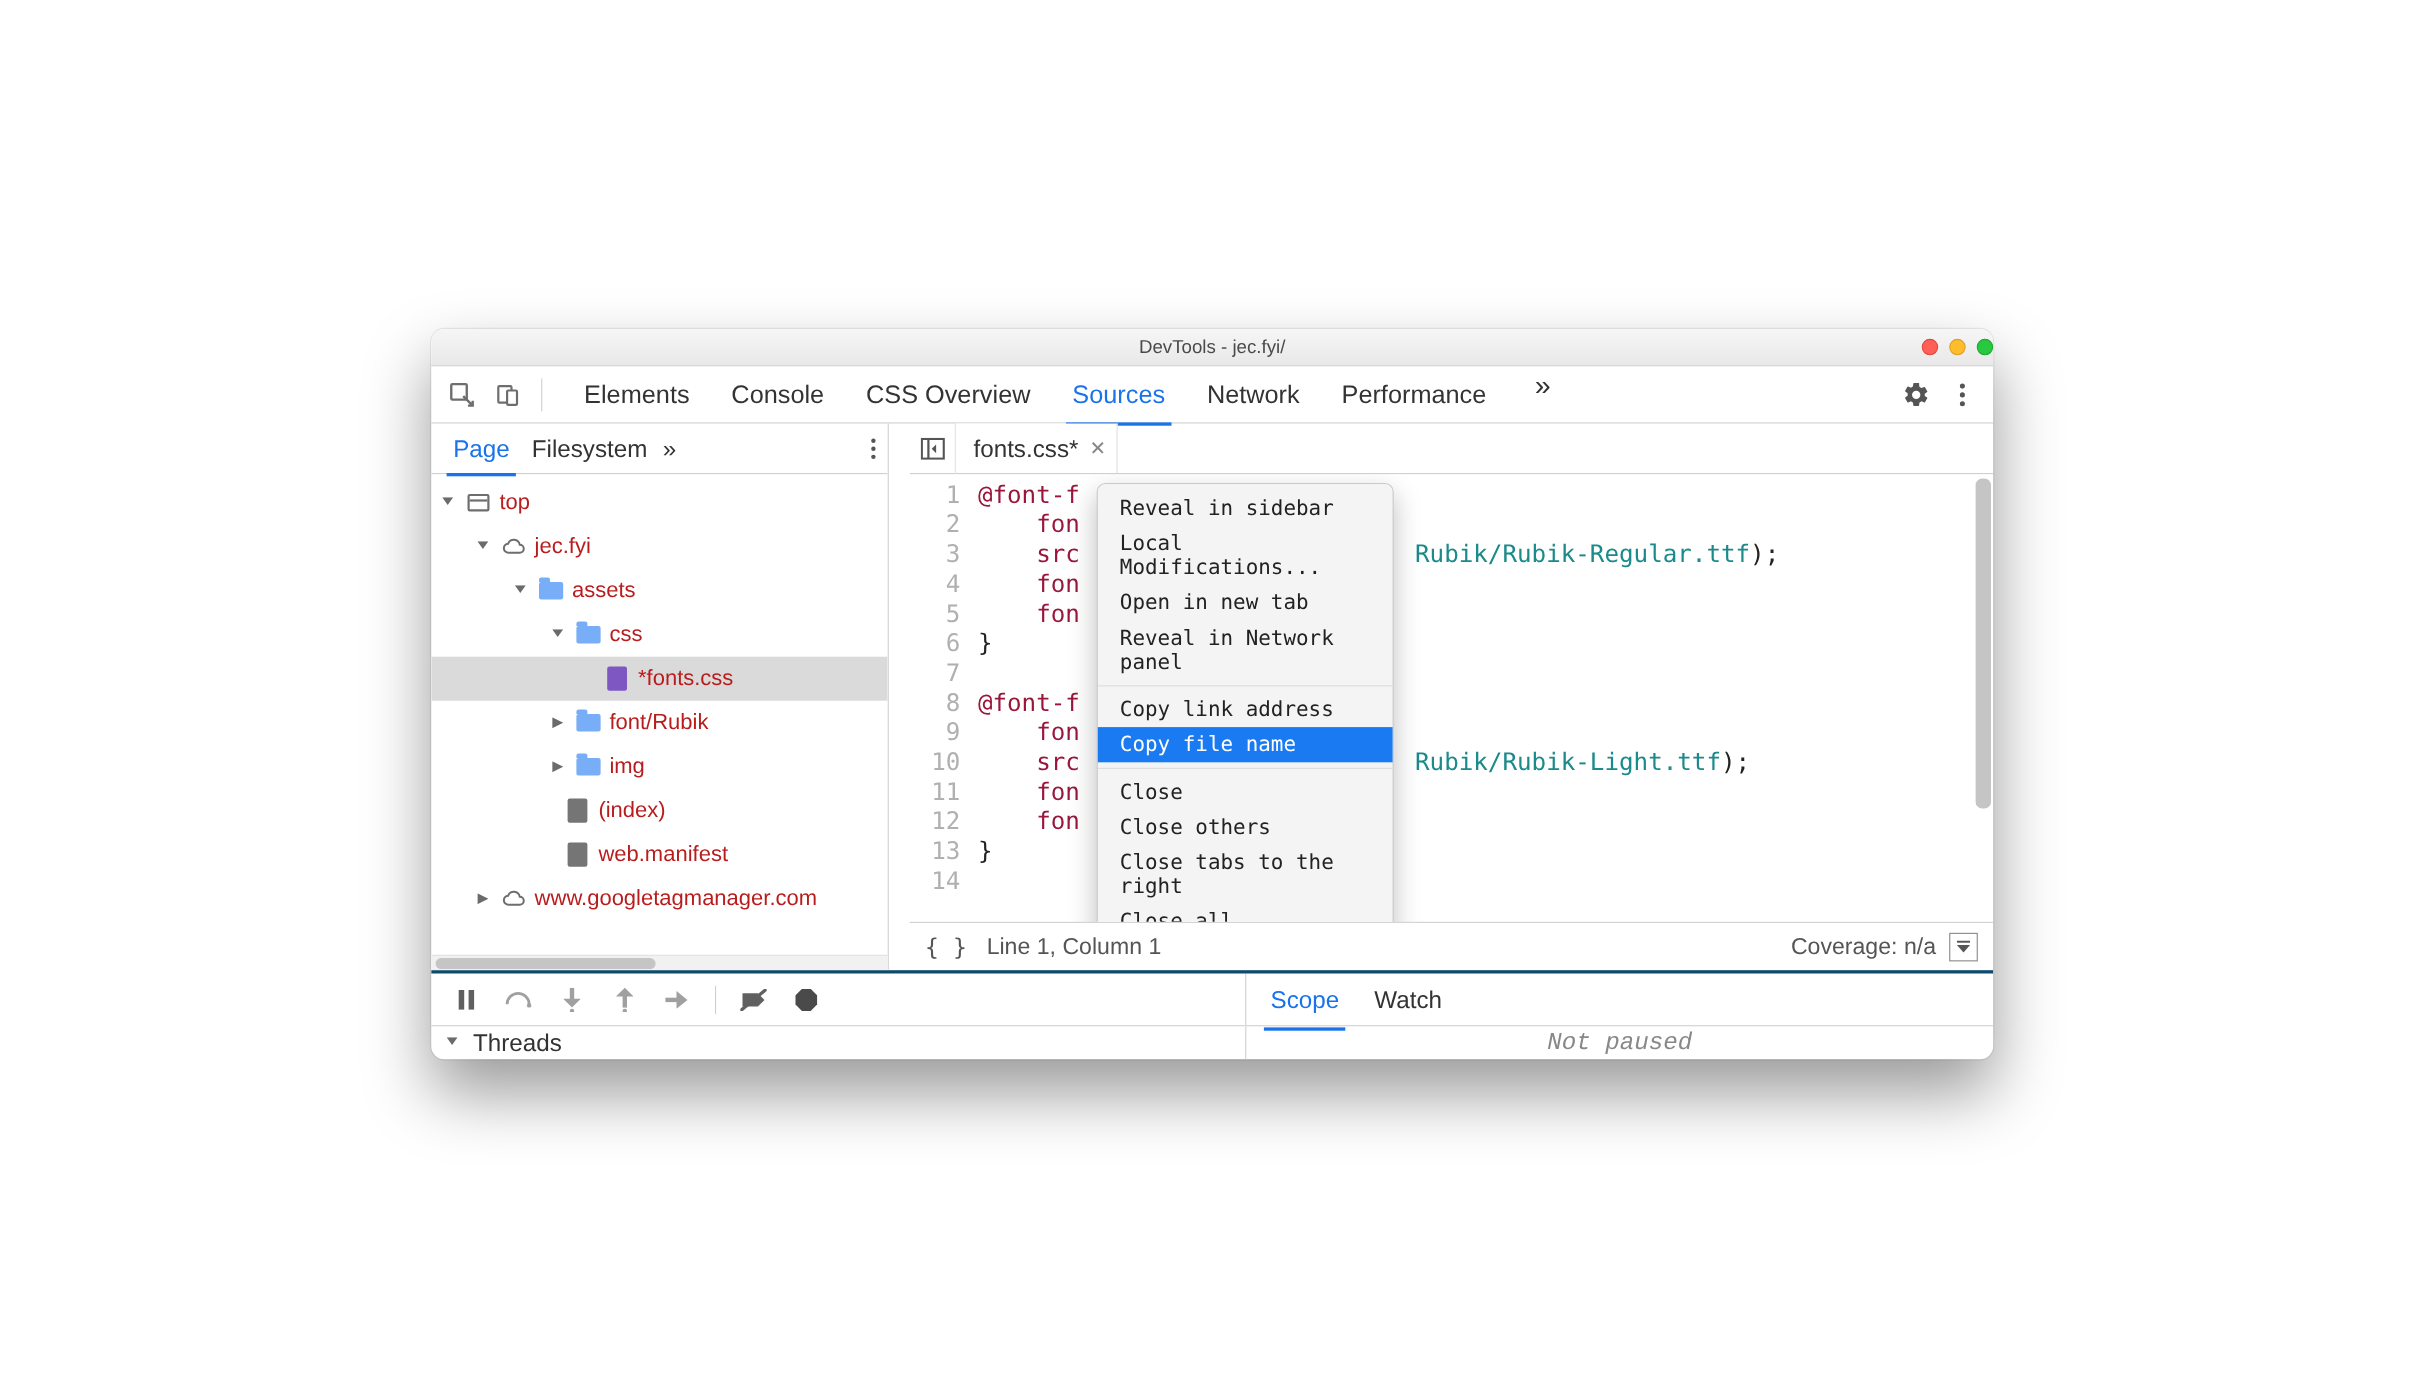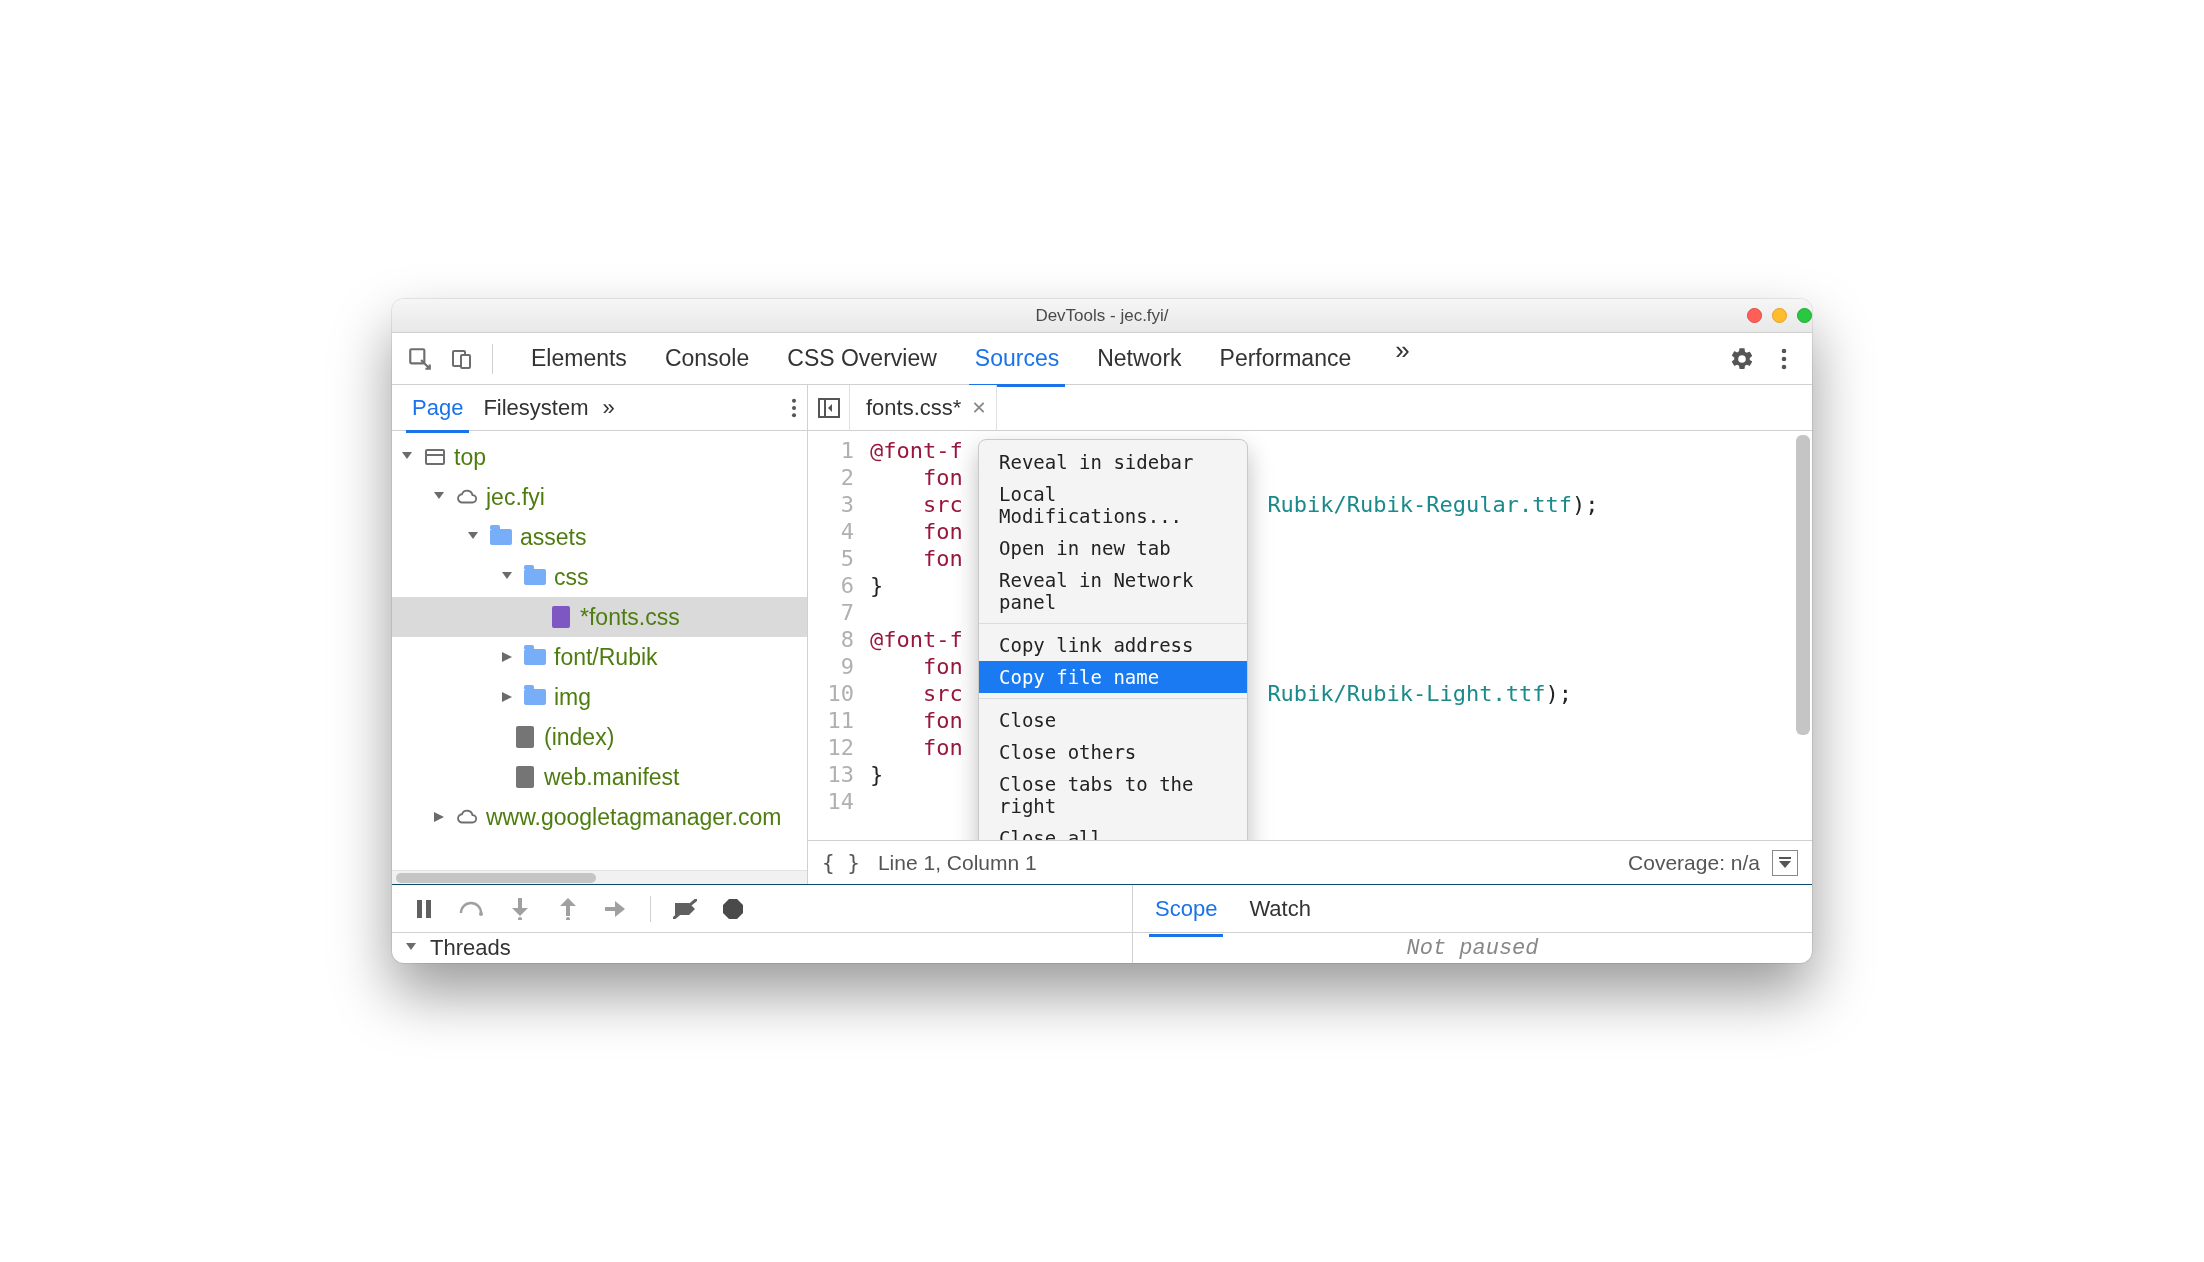--- a/index.html
+++ b/index.html
@@ -57,40 +57,40 @@
   .tab-main.active { color:#1a73e8; }
   .tab-main.active::after {
     content:""; position:absolute; left:-4px; right:-4px; bottom:-5px; height:3px; background:#1a73e8;
   }
   .more-chevrons { font-size:26px; color:#333; padding:0 8px; cursor:pointer; }
   .gear-icon, .kebab-icon {
     width:36px; height:36px; display:flex; align-items:center; justify-content:center; color:#555; cursor:pointer;
   }
   
   .body {
-    display:flex; height:500px; border-bottom:1px solid #0c4a6e; position:relative;
+    display:flex; height:500px; border-bottom:3px solid #0c4a6e; position:relative;gap:19px;
   }
   
   .sidebar {
     width:416px; border-right:1px solid #d0d0d0; display:flex; flex-direction:column; overflow:hidden;
   }
   .sidebar-tabs {
     display:flex; align-items:center; height:46px; border-bottom:1px solid #d0d0d0; padding:0 10px;
   }
   .sidebar-tab {
     font-size:22px; color:#333; padding:6px 10px; cursor:pointer; position:relative;
   }
   .sidebar-tab.active { color:#1a73e8; }
   .sidebar-tab.active::after {
     content:""; position:absolute; left:4px; right:4px; bottom:-6px; height:3px; background:#1a73e8;
   }
   .sidebar-more { margin-left:4px; font-size:22px; color:#333; cursor:pointer; }
   .sidebar-kebab { margin-left:auto; cursor:pointer; color:#555; }
   .tree {
-    flex:1; overflow:auto; padding:6px 0 10px 0; font-size:23px; color:#4d7c0f;
+    flex:1; overflow:auto; padding:6px 0 10px 0; font-size:20px; color:#b91c1c;
   }
   .tree-row {
     display:flex; align-items:center; height:40px; padding-left:10px; gap:8px; cursor:pointer; white-space:nowrap;
   }
   .tree-row.selected { background:#dadada; }
   .tw { display:inline-block; width:14px; text-align:center; color:#6b6b6b; }
   .tw svg { display:block; }
   .ind { display:inline-block; }
   .ic { width:22px; height:22px; display:inline-flex; align-items:center; justify-content:center; }
   .ic-frame { border:2px solid #6e6e6e; width:20px; height:16px; border-radius:2px; position:relative; }

